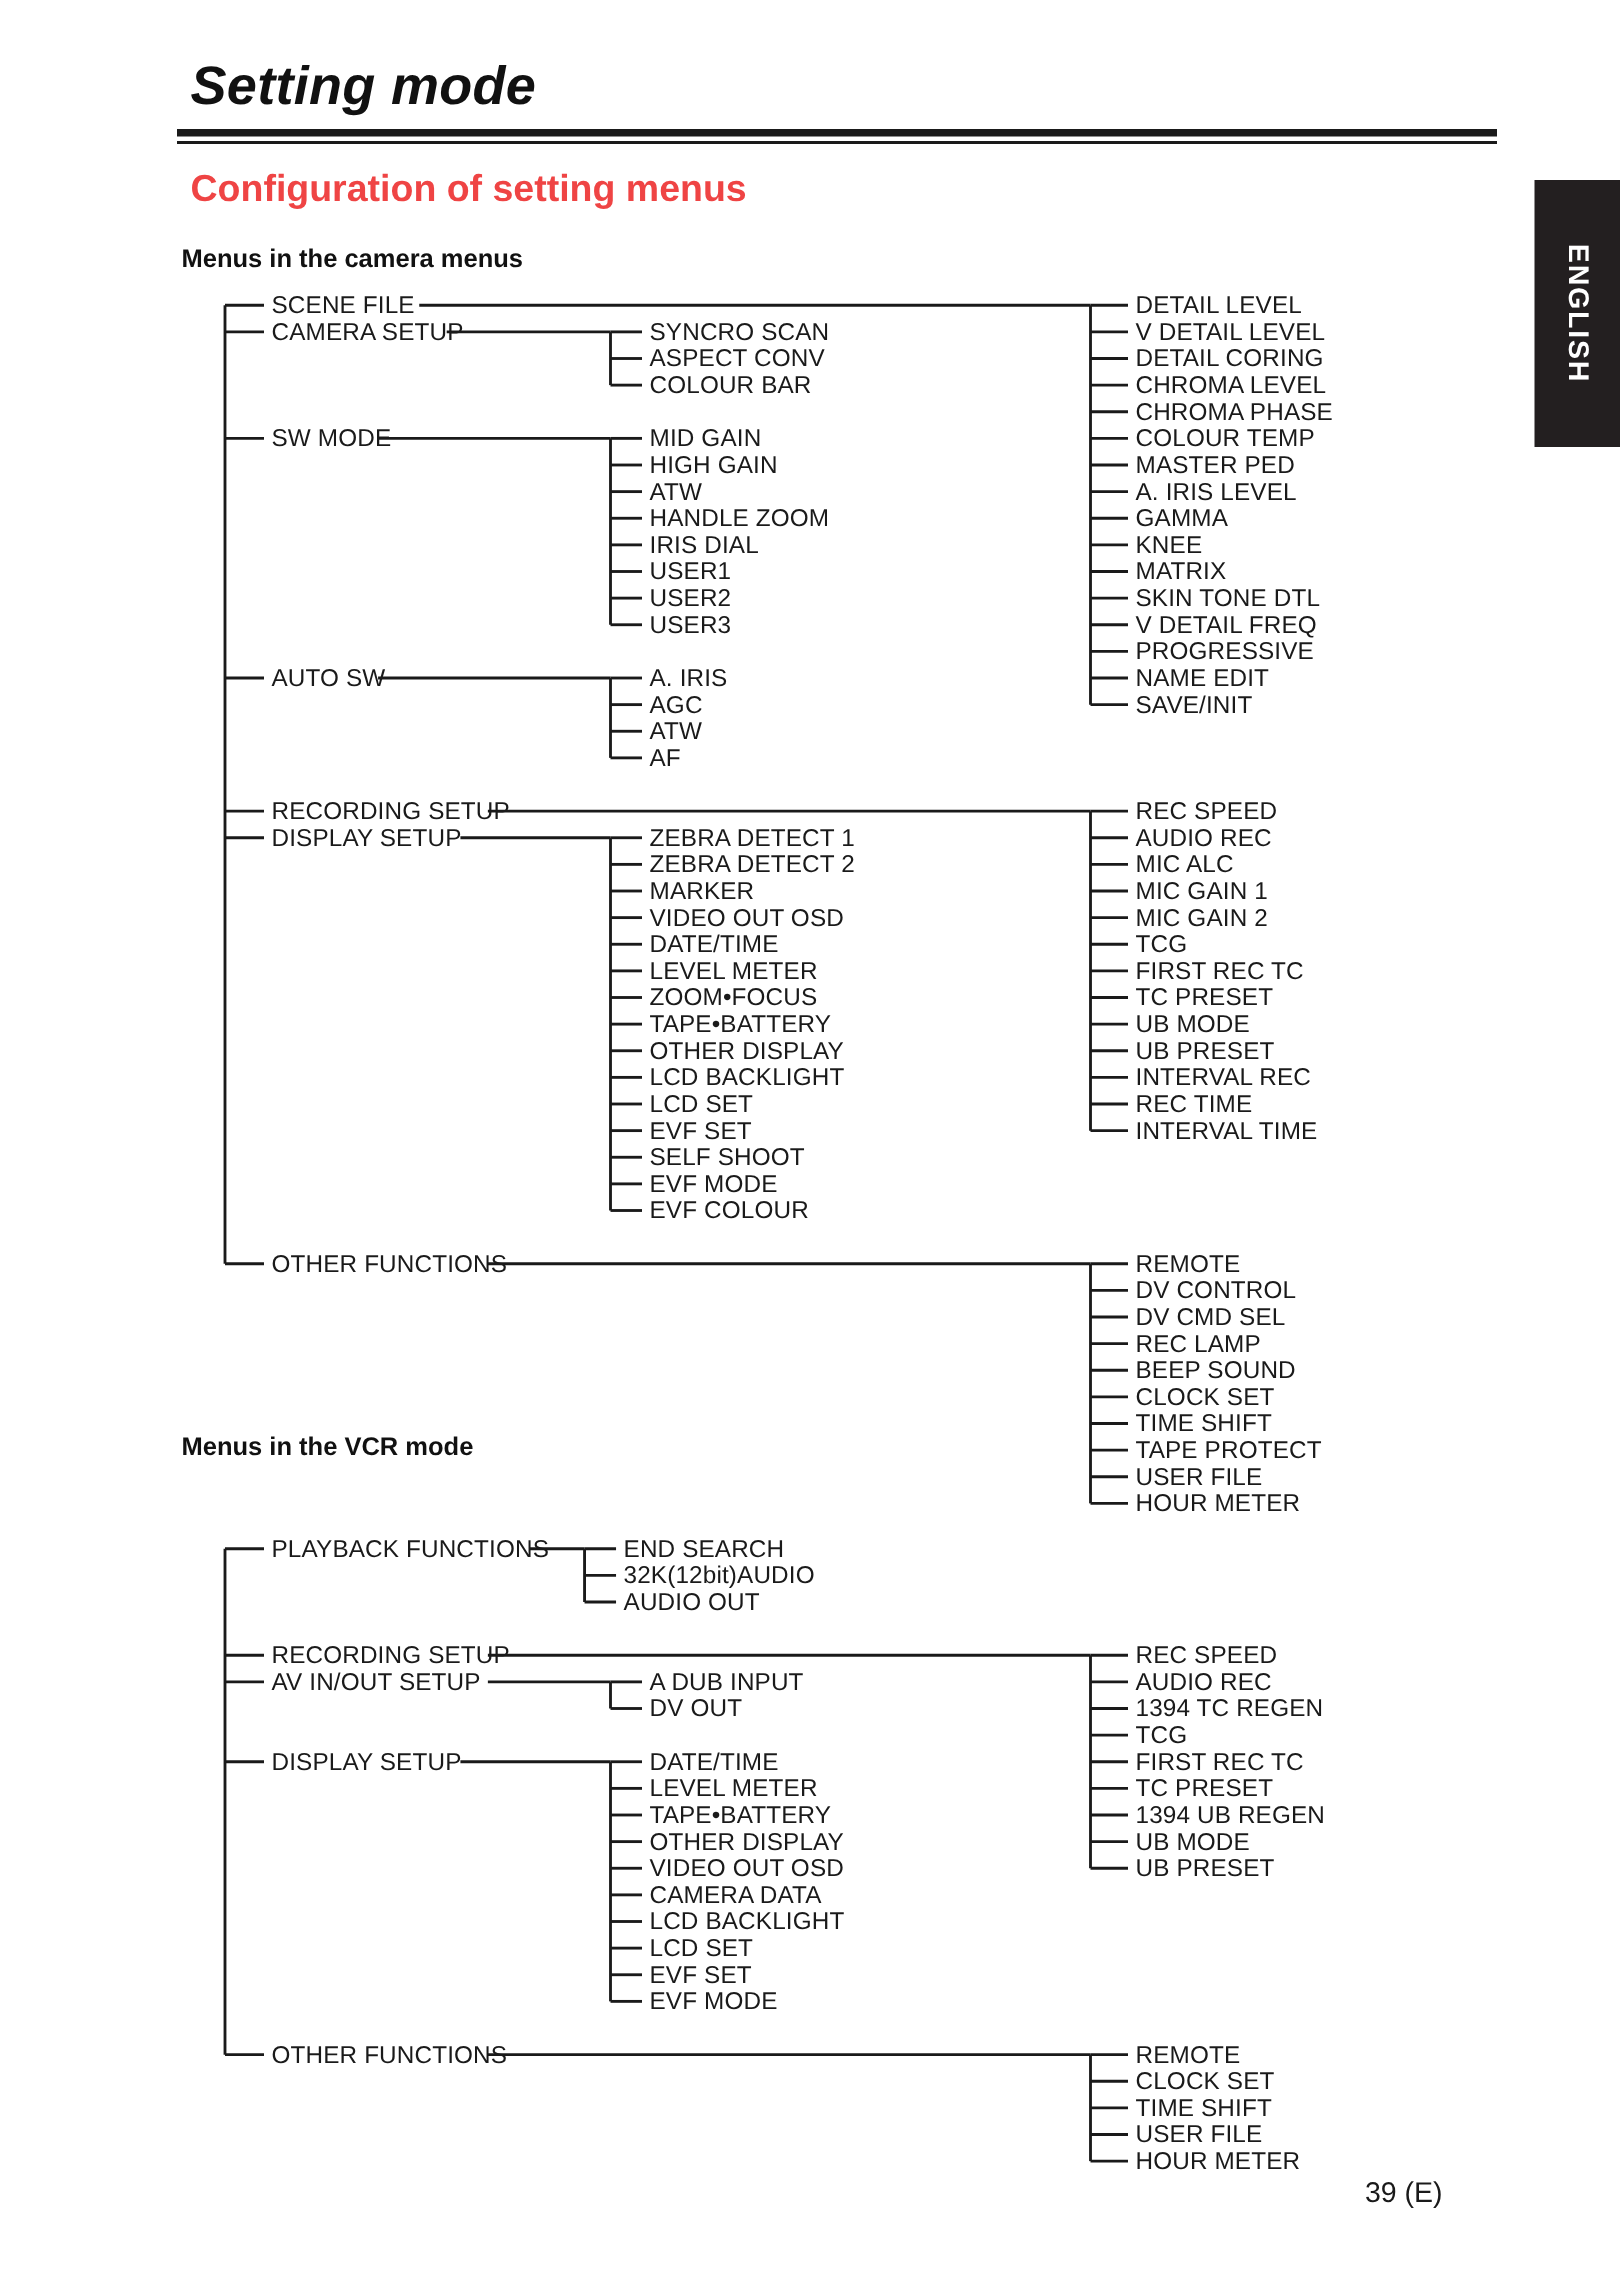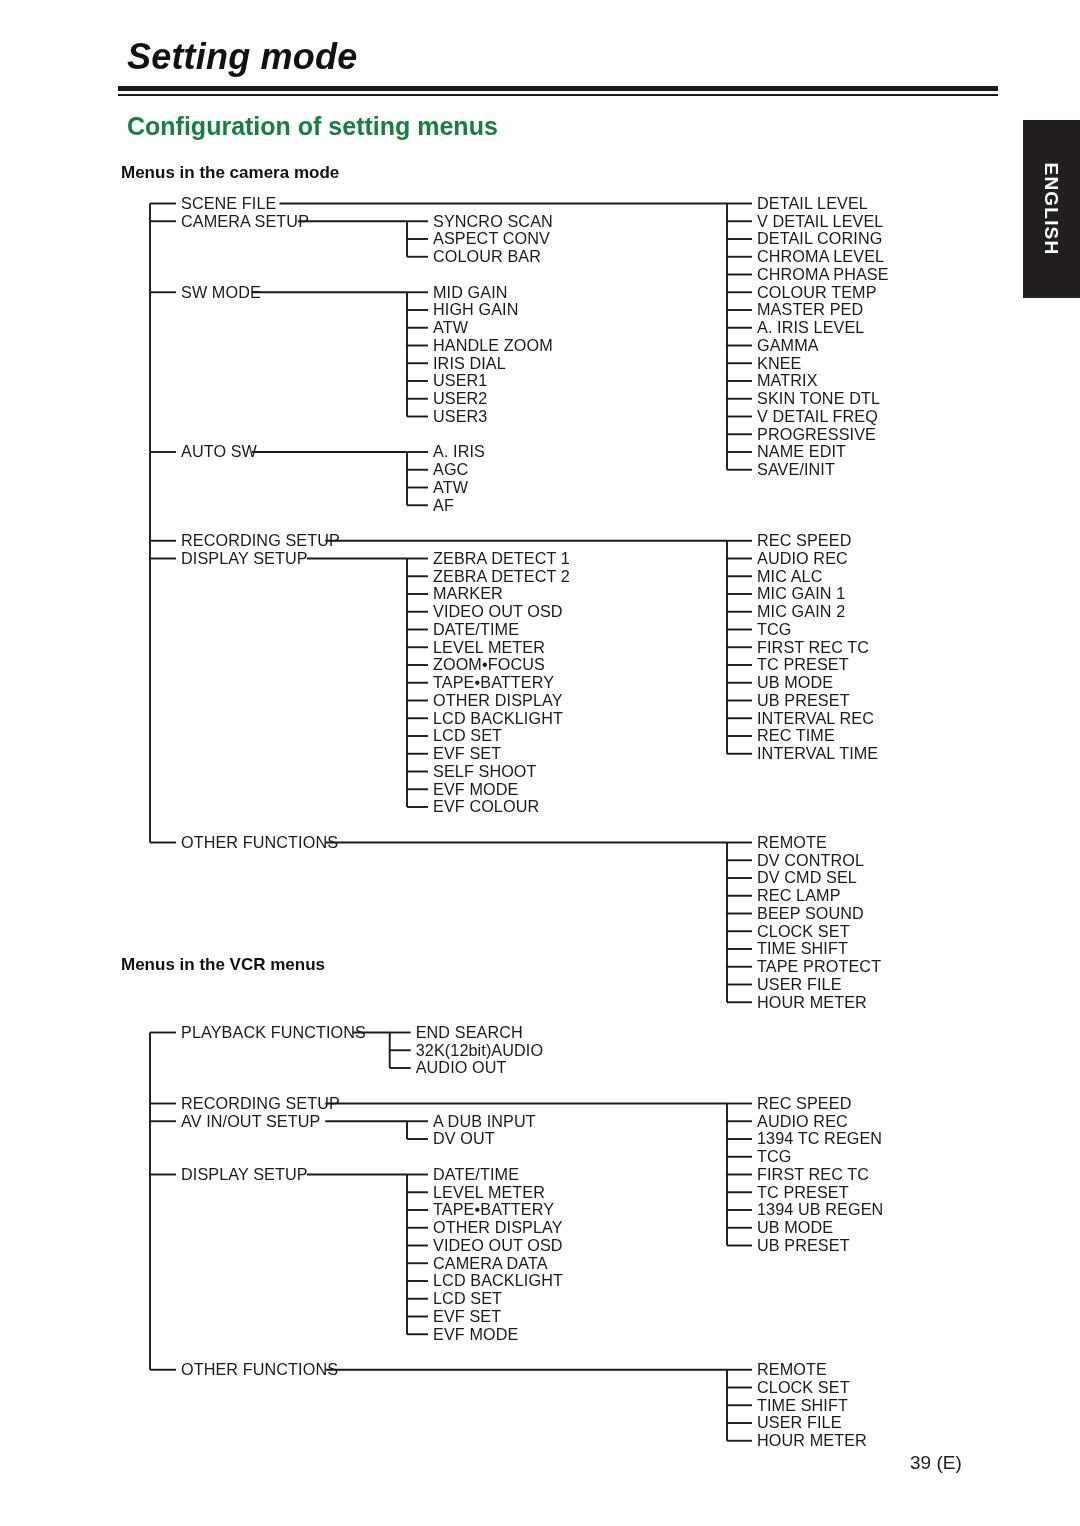--- a/index.html
+++ b/index.html
@@ -44,21 +44,21 @@
     width: 880px;
     height: 2px;
     background: #1a1a1a;
   }
   #section-title {
     position: absolute;
     left: 127px;
     top: 112px;
     font-size: 25px;
     font-weight: bold;
-    color: #15803d;
+    color: #ef4444;
     white-space: nowrap;
   }
 
   
   #language-tab {
     position: absolute;
     left: 1023px;
     top: 120px;
     width: 57px;
     height: 178px;
@@ -130,22 +130,22 @@
 
 <div id="page-title">Setting mode</div>
 <div id="rule-thick"></div>
 <div id="rule-thin"></div>
 <div id="section-title">Configuration of setting menus</div>
 
 <div id="language-tab">
   <div id="language-tab-label">ENGLISH</div>
 </div>
 
-<div class="sub-heading" id="heading-camera">Menus in the camera mode</div>
-<div class="sub-heading" id="heading-vcr">Menus in the VCR menus</div>
+<div class="sub-heading" id="heading-camera">Menus in the camera menus</div>
+<div class="sub-heading" id="heading-vcr">Menus in the VCR mode</div>
 
 <svg id="tree-svg" xmlns="http://www.w3.org/2000/svg">
     <line x1="150" y1="203.5" x2="150" y2="842.5"></line>
     <line x1="150" y1="203.5" x2="176" y2="203.5"></line>
     <text x="181" y="204.5">SCENE FILE</text>
     <line x1="279.5" y1="203.5" x2="727" y2="203.5"></line>
     <line x1="727" y1="203.5" x2="727" y2="469.75"></line>
     <line x1="727" y1="203.5" x2="752" y2="203.5"></line>
     <text x="757" y="204.5">DETAIL LEVEL</text>
     <line x1="727" y1="221.25" x2="752" y2="221.25"></line>

